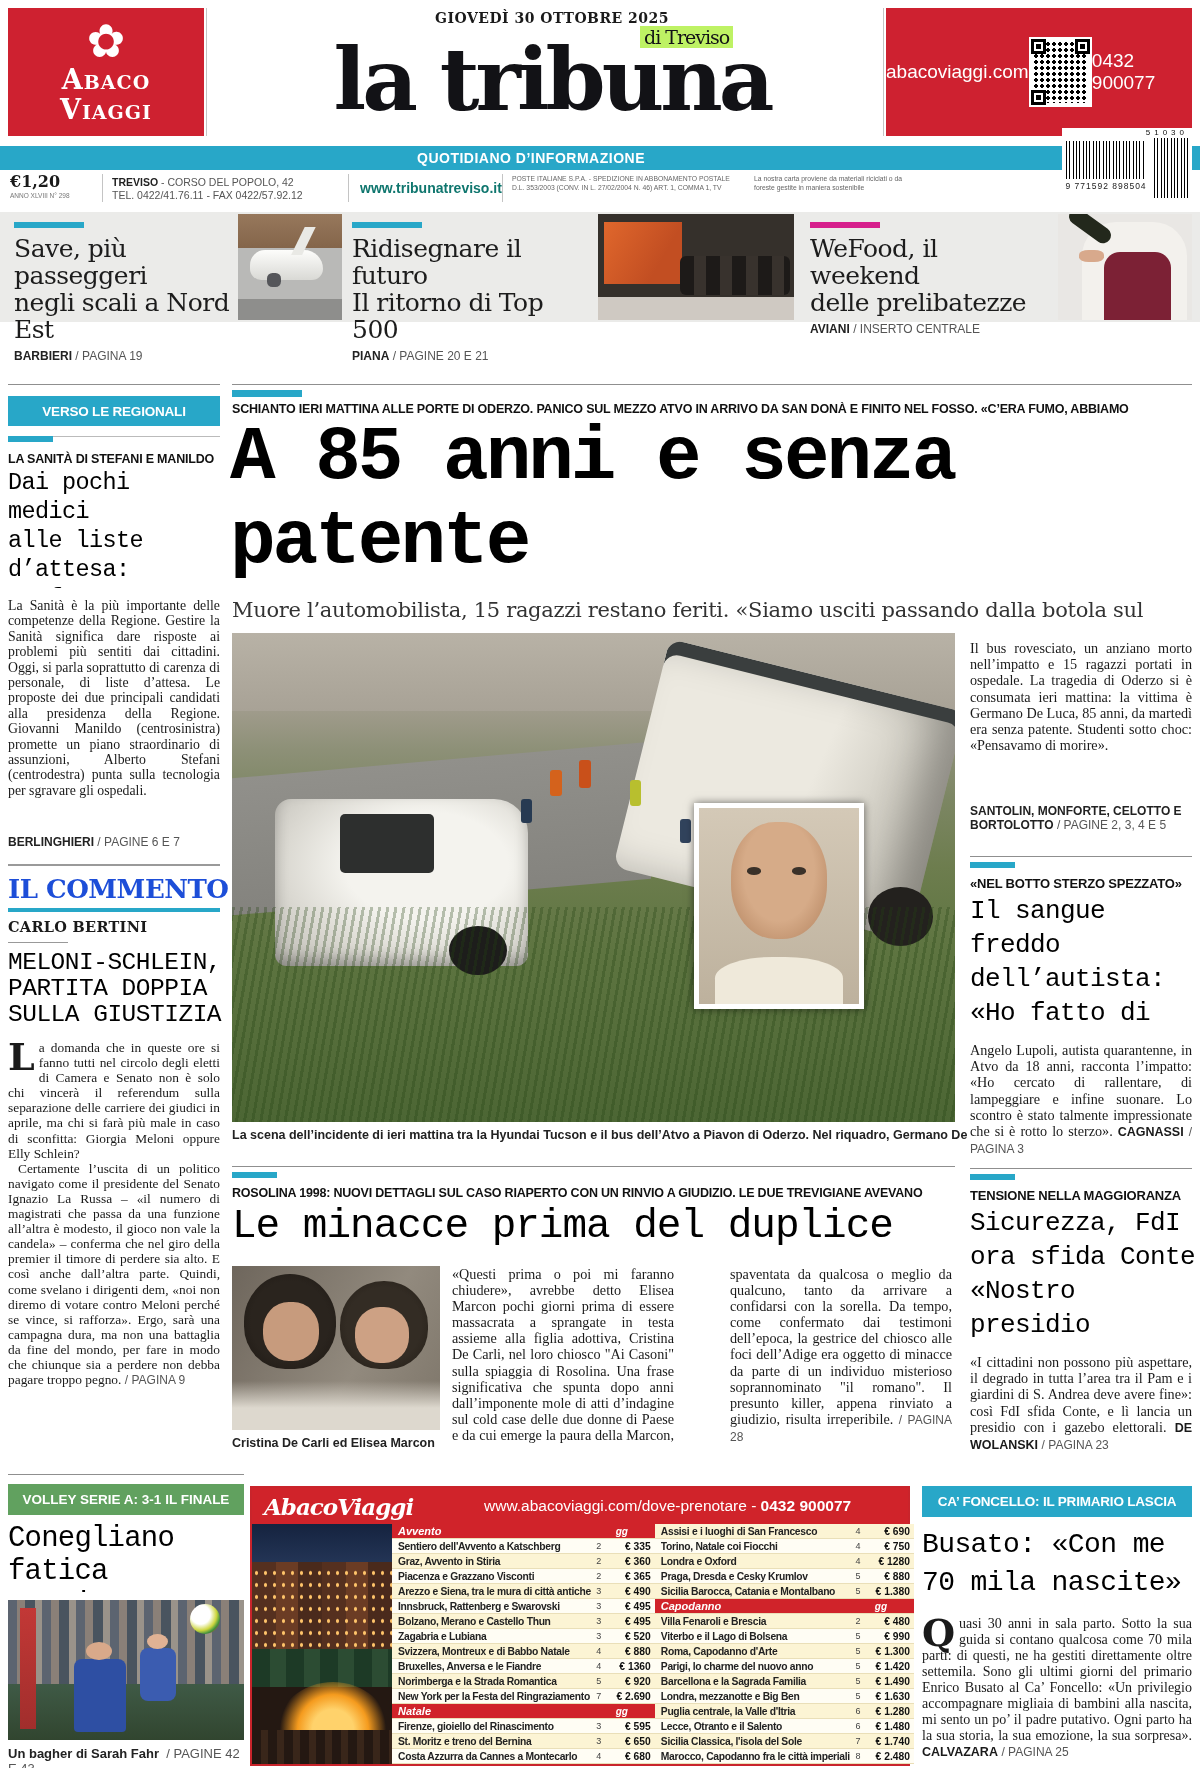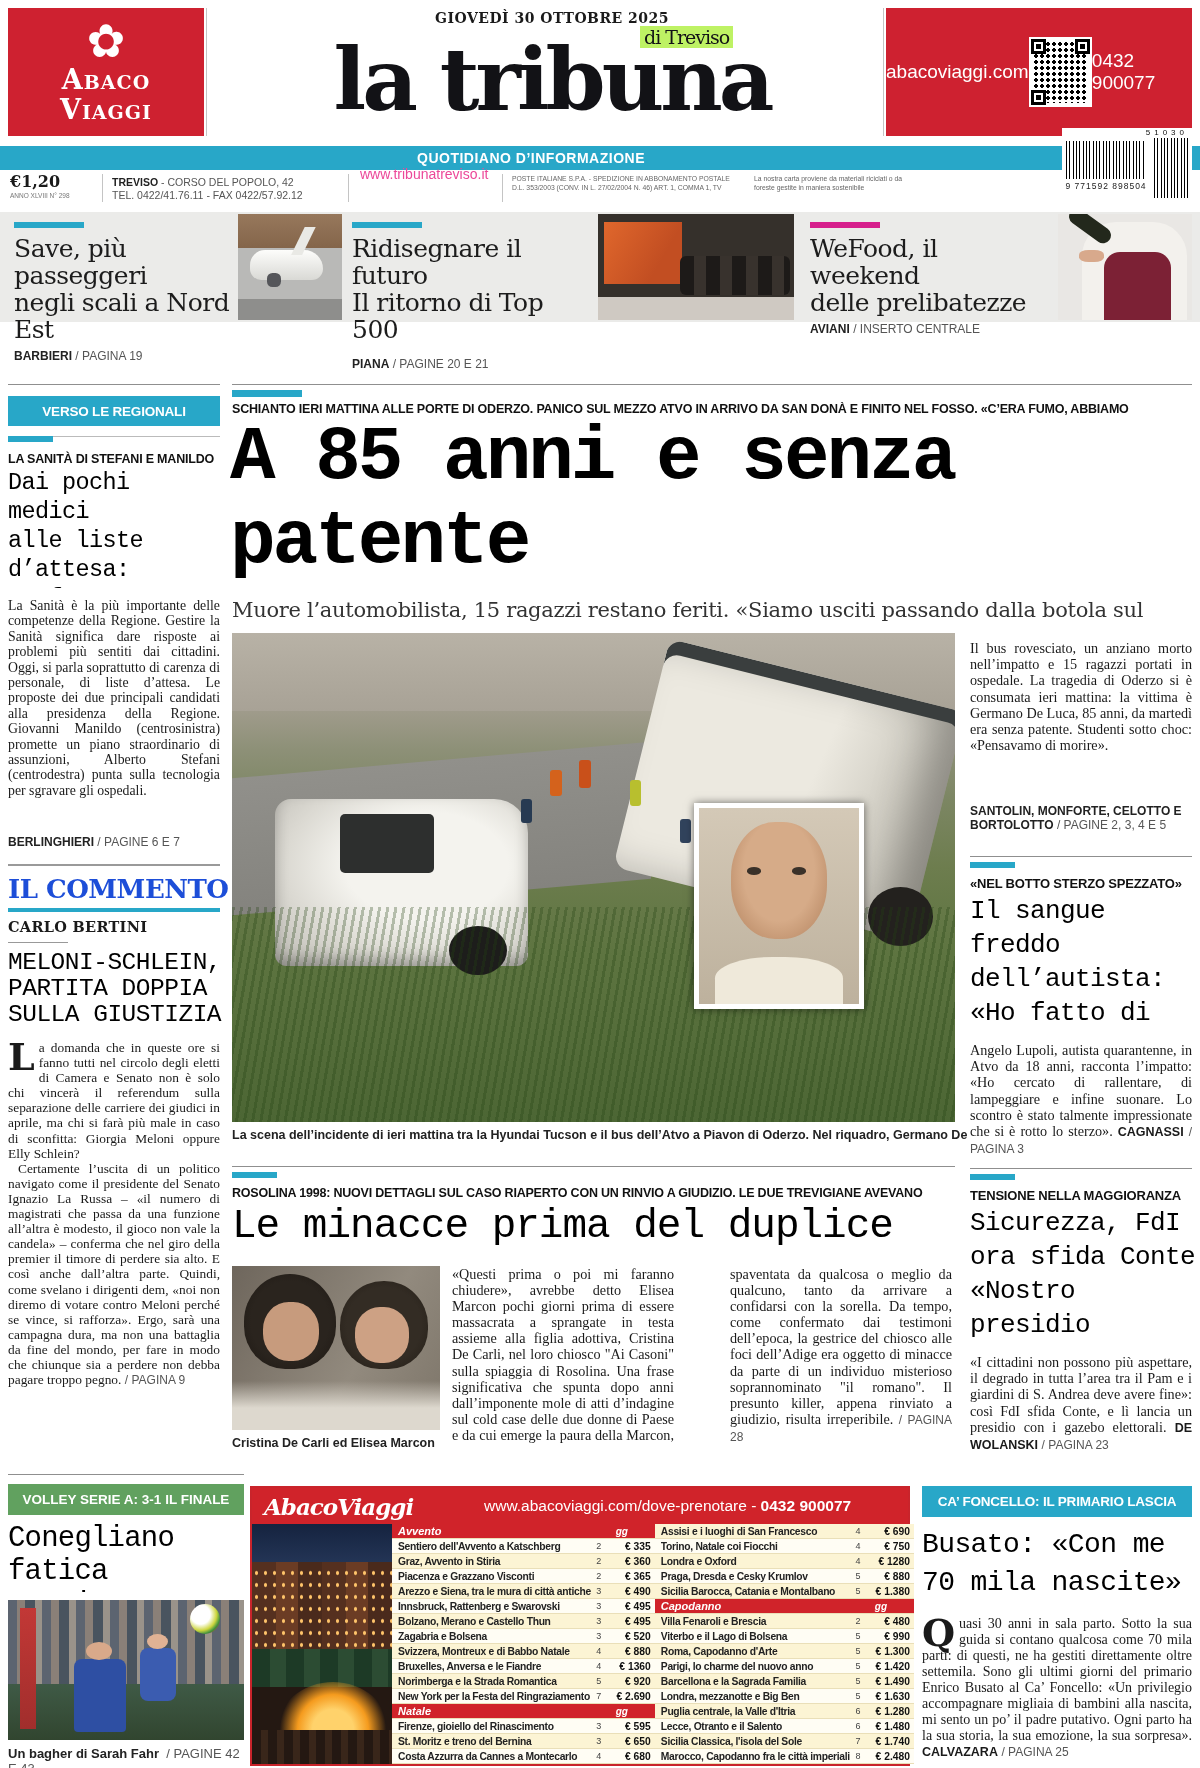--- a/index.html
+++ b/index.html
@@ -104,21 +104,21 @@
   </div>
 
   <div class="abs serif" style="left:10px;top:172px;font-size:16px;font-weight:bold;">€1,20</div>
   <div class="abs sans" style="left:10px;top:192px;font-size:6.5px;color:#777;">ANNO XLVIII N° 298</div>
   <div class="abs vline" style="left:102px;top:174px;height:28px;"></div>
   <div class="abs sans" style="left:112px;top:176px;width:232px;font-size:10.5px;color:#555;line-height:13px;">
     <span style="font-weight:bold;color:#222;">TREVISO</span><span> - CORSO DEL POPOLO, 42</span><br>
     <span>TEL. 0422/41.76.11 - FAX 0422/57.92.12</span>
   </div>
   <div class="abs vline" style="left:348px;top:174px;height:28px;"></div>
-  <div class="abs sans" style="left:360px;top:166px;font-size:14px;font-weight:normal;color:#ec4899;">www.tribunatreviso.it</div>
+  <div class="abs sans" style="left:360px;top:180px;font-size:14px;font-weight:bold;color:#0f766e;">www.tribunatreviso.it</div>
   <div class="abs vline" style="left:502px;top:174px;height:28px;"></div>
   <div class="abs sans of" style="left:512px;top:174px;width:228px;height:30px;font-size:6.8px;color:#666;line-height:9px;">POSTE ITALIANE S.P.A. - SPEDIZIONE IN ABBONAMENTO POSTALE D.L. 353/2003 (CONV. IN L. 27/02/2004 N. 46) ART. 1, COMMA 1, TV</div>
   <div class="abs sans of" style="left:754px;top:174px;width:150px;height:30px;font-size:6.8px;color:#666;line-height:9px;">La nostra carta proviene da materiali riciclati o da foreste gestite in maniera sostenibile</div>
 
   <div class="abs" style="left:0;top:212px;width:1200px;height:110px;background:#ebebe9;"></div>
 
   <div class="abs" style="left:14px;top:222px;width:218px;">
     <div class="tick" style="width:70px;"></div>
     <div class="teaser-title" style="margin-top:7px;">
       <span>Save, più passeggeri</span><br>
@@ -134,21 +134,21 @@
     <div style="left:28%;top:56%;width:13%;height:13%;background:#55565a;border-radius:40%;"></div>
     <div style="left:0;bottom:0;width:100%;height:20%;background:#8e8e8c;"></div>
   </div>
 
   <div class="abs" style="left:352px;top:222px;width:238px;">
     <div class="tick" style="width:70px;"></div>
     <div class="teaser-title" style="margin-top:7px;">
       <span>Ridisegnare il futuro</span><br>
       <span>Il ritorno di Top 500</span>
     </div>
-    <div class="byline" style="margin-top:14px;"><b>PIANA</b> <span class="pg">/ PAGINE 20 E 21</span></div>
+    <div class="byline" style="margin-top:6px;"><b>PIANA</b> <span class="pg">/ PAGINE 20 E 21</span></div>
   </div>
 
   <div class="ph" style="left:598px;top:214px;width:196px;height:106px;background:#35302b;">
     <div style="left:3%;top:8%;width:40%;height:58%;background:linear-gradient(120deg,#e0672c,#c24e22 70%);"></div>
     <div style="left:42%;top:40%;width:56%;height:36%;background:repeating-linear-gradient(90deg,#1d1a18 0 14px,#38322d 14px 26px);border-radius:6px;"></div>
     <div style="left:0;bottom:0;width:100%;height:22%;background:#cfc9c2;"></div>
   </div>
 
   <div class="abs" style="left:810px;top:222px;width:240px;">
     <div class="tick mag" style="width:70px;"></div>
@@ -339,21 +339,21 @@
             <span class="ad-name">Innsbruck, Rattenberg e Swarovski</span>
             <span class="ad-gg">3</span>
             <span class="ad-price">€ 495</span>
           </div>
           <div class="ad-row">
             <span class="ad-name">Bolzano, Merano e Castello Thun</span>
             <span class="ad-gg">3</span>
             <span class="ad-price">€ 495</span>
           </div>
           <div class="ad-row">
-            <span class="ad-name">Zagabria e Bolsena</span>
+            <span class="ad-name">Zagabria e Lubiana</span>
             <span class="ad-gg">3</span>
             <span class="ad-price">€ 520</span>
           </div>
           <div class="ad-row">
             <span class="ad-name">Svizzera, Montreux e di Babbo Natale</span>
             <span class="ad-gg">4</span>
             <span class="ad-price">€ 880</span>
           </div>
           <div class="ad-row">
             <span class="ad-name">Bruxelles, Anversa e le Fiandre</span>

